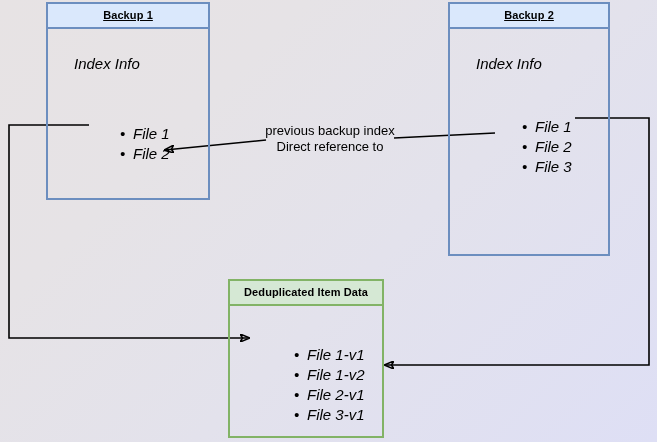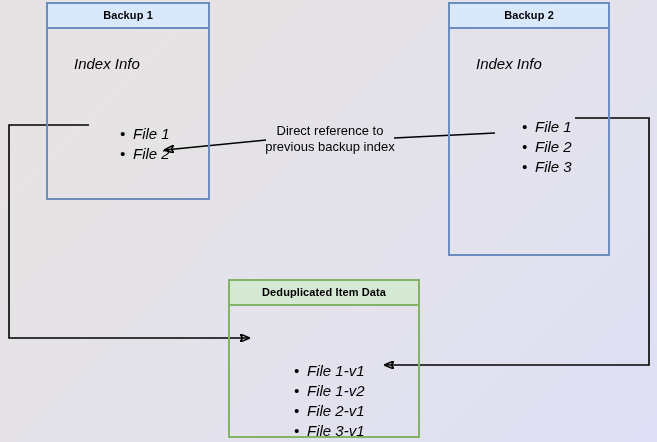--- a/index.html
+++ b/index.html
@@ -45,20 +45,21 @@
   }
 
   
   .node.blue {
     border: 2px solid #6c8ebf;
     background: transparent;
   }
   .node.blue .node-title {
     background: #dae8fc;
     border-bottom: 2px solid #6c8ebf;
+    text-decoration: underline;
   }
 
   
   .node.green {
     border: 2px solid #82b366;
     background: transparent;
   }
   .node.green .node-title {
     background: #d5e8d4;
     border-bottom: 2px solid #82b366;
@@ -156,30 +157,30 @@
     <div class="node-body">
       <div class="index-label" style="left:26px; top:26px;">Index Info</div>
       <ul class="file-list" style="left:54px; top:73px;">
         <li>File 1</li>
         <li>File 2</li>
         <li>File 3</li>
       </ul>
     </div>
   </div>
 
-  <div class="node green" style="left:228px; top:279px; width:192px; height:159px;gap:16px;">
+  <div class="node green" style="left:228px; top:279px; width:156px; height:159px;">
     <div class="node-title">Deduplicated Item Data</div>
     <div class="node-body">
       <ul class="file-list" style="left:46px; top:24px;">
         <li>File 1-v1</li>
         <li>File 1-v2</li>
         <li>File 2-v1</li>
         <li>File 3-v1</li>
       </ul>
     </div>
   </div>
 
   <div class="edge-label" style="left:250px; top:123px; width:160px;">
+    <div>previous backup index</div>
     <div>Direct reference to</div>
-    <div>previous backup index</div>
   </div>
 
 </div>
 
 </body></html>

